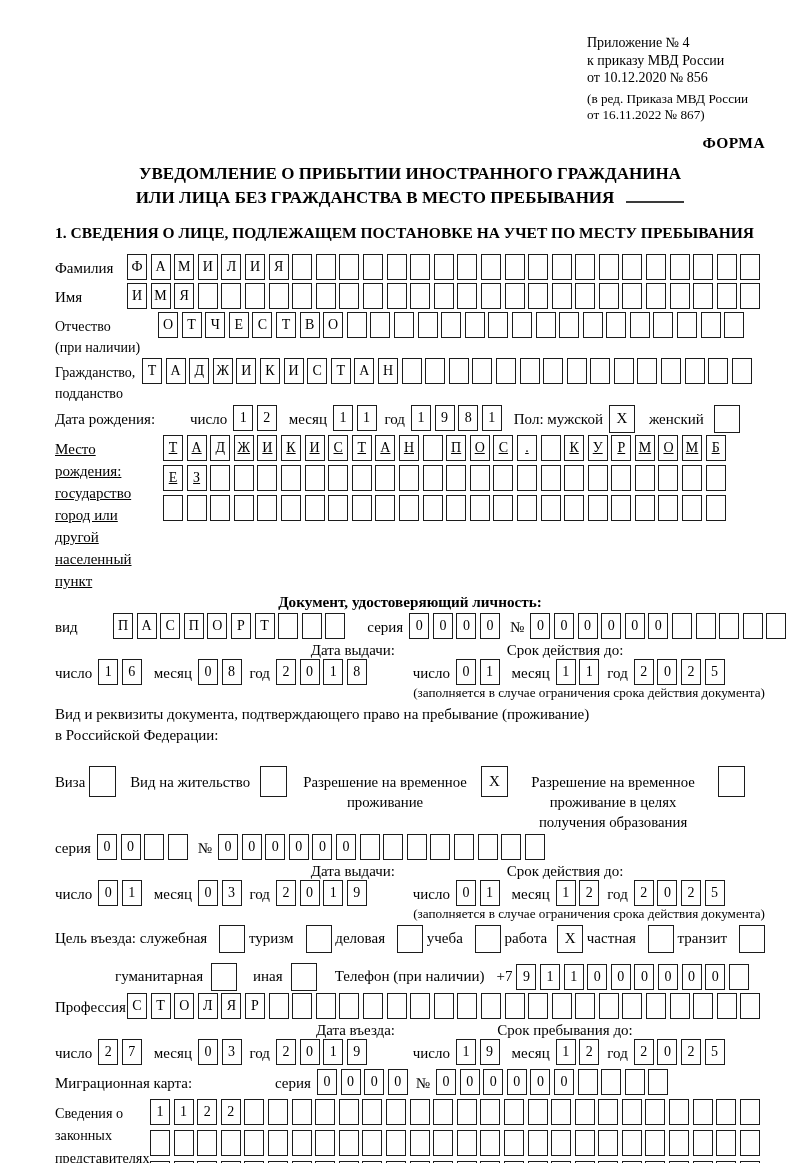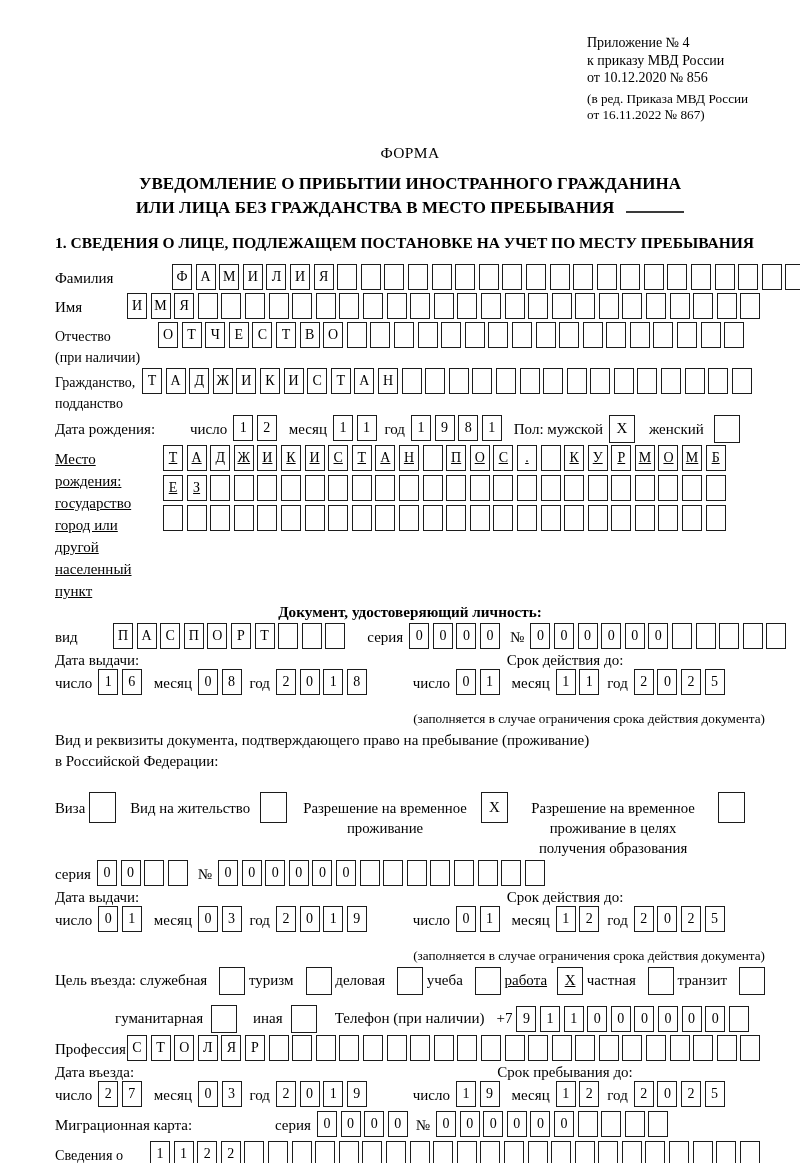--- a/index.html
+++ b/index.html
@@ -5,48 +5,48 @@
   html,body{margin:0;padding:0;background:#fff;}
   .page{
     width:800px;height:1163px;background:#fff;color:#000;
     font-family:"Liberation Serif","DejaVu Serif",serif;
     box-sizing:border-box;padding:34px 35px 0 55px;
     position:relative;overflow:hidden;
   }
   
   .hdr{margin-left:auto;width:178px;font-size:14px;line-height:1.26;}
   .hdr .sub{font-size:13.2px;margin-top:4px;line-height:1.24;}
-  .forma{text-align:center;font-weight:normal;font-size:15.5px;margin-top:20px;letter-spacing:.4px;}
+  .forma{text-align:right;font-weight:bold;font-size:15.5px;margin-top:10px;letter-spacing:.4px;}
   .title{text-align:center;font-weight:bold;font-size:17px;line-height:1.42;margin-top:10px;}
   .uline{display:inline-block;width:58px;border-bottom:2.2px solid #3a3a3a;margin-left:12px;}
   .sect{font-weight:bold;font-size:15.5px;margin-top:14px;white-space:nowrap;}
   
   .frow{display:flex;align-items:flex-start;margin-top:3px;}
   .lbl{font-size:15px;line-height:20px;padding-top:4px;flex:none;}
   .lblcol{flex:none;font-size:14px;line-height:21px;padding-top:4px;}
   .w-fam{width:72px;}.w-otch{width:103px;}.w-grazh{width:87px;}.w-mig{width:170px;}
   .cells{display:flex;gap:3.6px;flex:none;}
   .cell{
     box-sizing:border-box;flex:none;width:20px;height:26px;
     border:1.7px solid #1c1c1c;background:#fff;
     display:flex;align-items:center;justify-content:center;
     font-size:14px;line-height:1;
   }
   .cb>.cell{width:27px;height:31px;font-size:15px;}
   .cb2>.cell{width:26px;height:28px;font-size:15px;}
   
   .dlabel-row{display:flex;margin-top:2px;font-size:15px;line-height:18px;}
-  .dlabel-left{width:340px;text-align:left;flex:none;}
+  .dlabel-left{width:340px;text-align:right;flex:none;}
   .dlabel-right{width:320px;text-align:center;flex:none;margin-left:10px;}
   .drow{display:flex;align-items:flex-start;}
   .dl{font-size:15px;line-height:20px;padding-top:4px;margin-right:6px;flex:none;}
   .ml4{margin-left:4px;}.ml8{margin-left:8px;}.ml10{margin-left:10px;}.ml12{margin-left:12px;}
   .ml14{margin-left:14px;}.ml16{margin-left:16px;}.ml18{margin-left:18px;}.ml22{margin-left:22px;}
   .ml44{margin-left:44px;}.ml46{margin-left:46px;}.ml60{margin-left:60px;}
-  .note-r{text-align:right;font-size:13.2px;margin-top:16px;line-height:15px;}
+  .note-r{text-align:right;font-size:13.2px;margin-top:0;line-height:15px;}
   .plain{font-size:15px;margin-top:4px;line-height:21.5px;}
   
   .permit{display:flex;align-items:flex-start;margin-top:19px;}
   .ptxt{font-size:14.8px;line-height:20px;padding-top:6px;flex:none;}
   .pcenter{text-align:center;}
   .w172{width:172px;}.w190{width:190px;}
   
   .goal{display:flex;justify-content:space-between;align-items:center;margin-top:4px;}
   .gitem{display:flex;align-items:center;gap:12px;font-size:15px;flex:none;}
   .goal2{display:flex;align-items:center;margin-top:10px;font-size:15px;}
@@ -76,21 +76,21 @@
   </div>
   <div class="forma">ФОРМА</div>
 
   <div class="title">
     <div>УВЕДОМЛЕНИЕ О ПРИБЫТИИ ИНОСТРАННОГО ГРАЖДАНИНА</div>
     <div><span>ИЛИ ЛИЦА БЕЗ ГРАЖДАНСТВА В МЕСТО ПРЕБЫВАНИЯ</span><span class="uline"></span></div>
   </div>
 
   <div class="sect">1. СВЕДЕНИЯ О ЛИЦЕ, ПОДЛЕЖАЩЕМ ПОСТАНОВКЕ НА УЧЕТ ПО МЕСТУ ПРЕБЫВАНИЯ</div>
 
-  <div class="frow" style="margin-top:12px;gap:45px;">
+  <div class="frow" style="margin-top:12px;">
     <span class="lbl w-fam">Фамилия</span>
     <div class="cells">
         <span class="cell">Ф</span>
         <span class="cell">А</span>
         <span class="cell">М</span>
         <span class="cell">И</span>
         <span class="cell">Л</span>
         <span class="cell">И</span>
         <span class="cell">Я</span>
         <span class="cell"></span>
@@ -528,21 +528,21 @@
       <div class="cells cb2">
           <span class="cell"></span>
         </div>
     </div>
     <div class="gitem">
       <span>учеба</span>
       <div class="cells cb2">
           <span class="cell"></span>
         </div>
     </div>
-    <div class="gitem" style="gap:10px;text-decoration:underline;">
+    <div class="gitem" style="gap:10px;">
       <span>работа</span>
       <div class="cells cb2">
           <span class="cell">X</span>
         </div>
     </div>
     <div class="gitem">
       <span>частная</span>
       <div class="cells cb2">
           <span class="cell"></span>
         </div>

